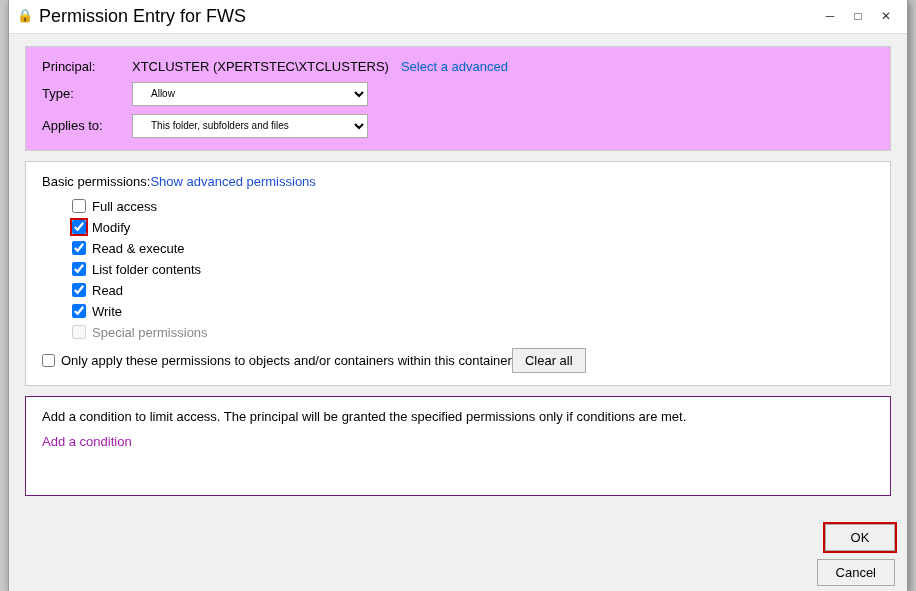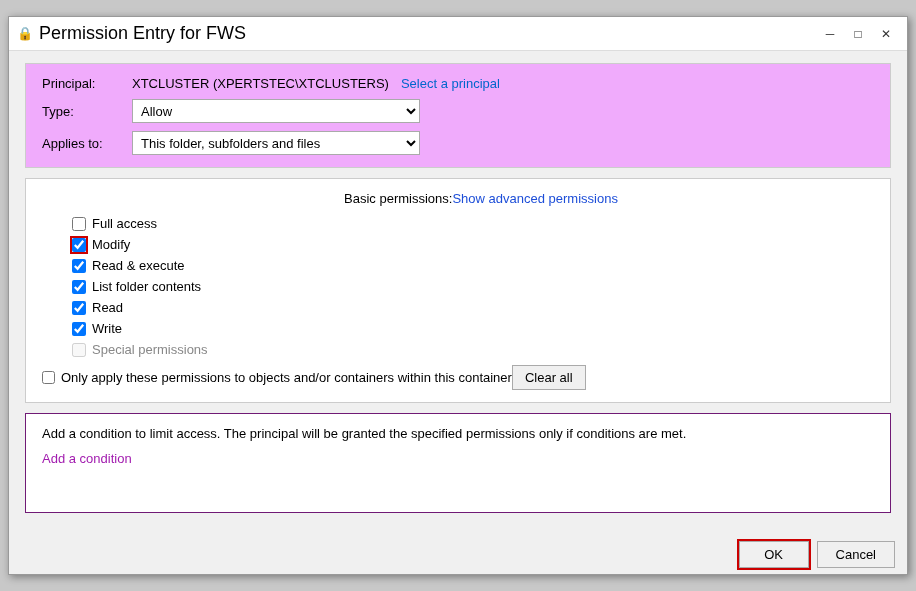--- a/index.html
+++ b/index.html
@@ -84,43 +84,42 @@
       color: #000;
       font-weight: normal;
     }
     .select-a-principal {
       color: #0066cc;
       margin-left: 12px;
       cursor: pointer;
       text-decoration: none;
     }
     select.field-select {
-      width: 288px;
+      width: 236px;
       height: 24px;
       border: 1px solid #aaa;
       background: #fff;
-      font-size: 13px;
-      padding: 0 4px;
+      font-size: 10px;
+      padding: 0 14px;
       appearance: auto;
     }
 
     
     .permissions-section {
       background: #fff;
       border: 1px solid #ccc;
       padding: 12px 16px;
       margin-bottom: 10px;
       min-height: 220px;
     }
     .permissions-header {
       display: flex;
-      justify-content: center;
-      align-items: center;
-      margin-bottom: 10px;
-      margin-left: 46px;
+      justify-content: flex-start;
+      align-items: center;
+      margin-bottom: 10px;
     }
     .permissions-title {
       font-weight: normal;
       color: #000;
     }
     .show-advanced {
       color: #1d4ed8;
       cursor: pointer;
       text-decoration: none;
     }
@@ -184,23 +183,24 @@
     .add-condition {
       color: #a21caf;
       cursor: pointer;
       text-decoration: none;
     }
 
     
     .footer {
       display: flex;
       justify-content: flex-end;
-      align-items: flex-start;
+      align-items: flex-end;
       padding: 6px 12px;
       gap: 8px;
+      flex-direction: column;
     }
     .footer-btn {
       padding: 5px 18px;
       font-size: 13px;
       background: #f0f0f0;
       border: 1px solid #aaa;
       cursor: pointer;
       min-width: 70px;
     }
     .footer-btn.ok-btn {
@@ -223,21 +223,21 @@
       <button class="titlebar-btn close">✕</button>
     </div>
   </div>
 
   <div class="dialog-body">
 
     <div class="top-section">
       <div class="field-row">
         <span class="field-label">Principal:</span>
         <span class="field-value">XTCLUSTER (XPERTSTEC\XTCLUSTERS)</span>
-        <a class="select-a-principal">Select a principal</a>
+        <a class="select-a-principal">Select a advanced</a>
       </div>
       <div class="field-row">
         <span class="field-label">Type:</span>
         <select class="field-select">
           <option value="Allow">Allow</option>
           <option value="Deny">Deny</option>
         </select>
       </div>
       <div class="field-row">
         <span class="field-label">Applies to:</span>

